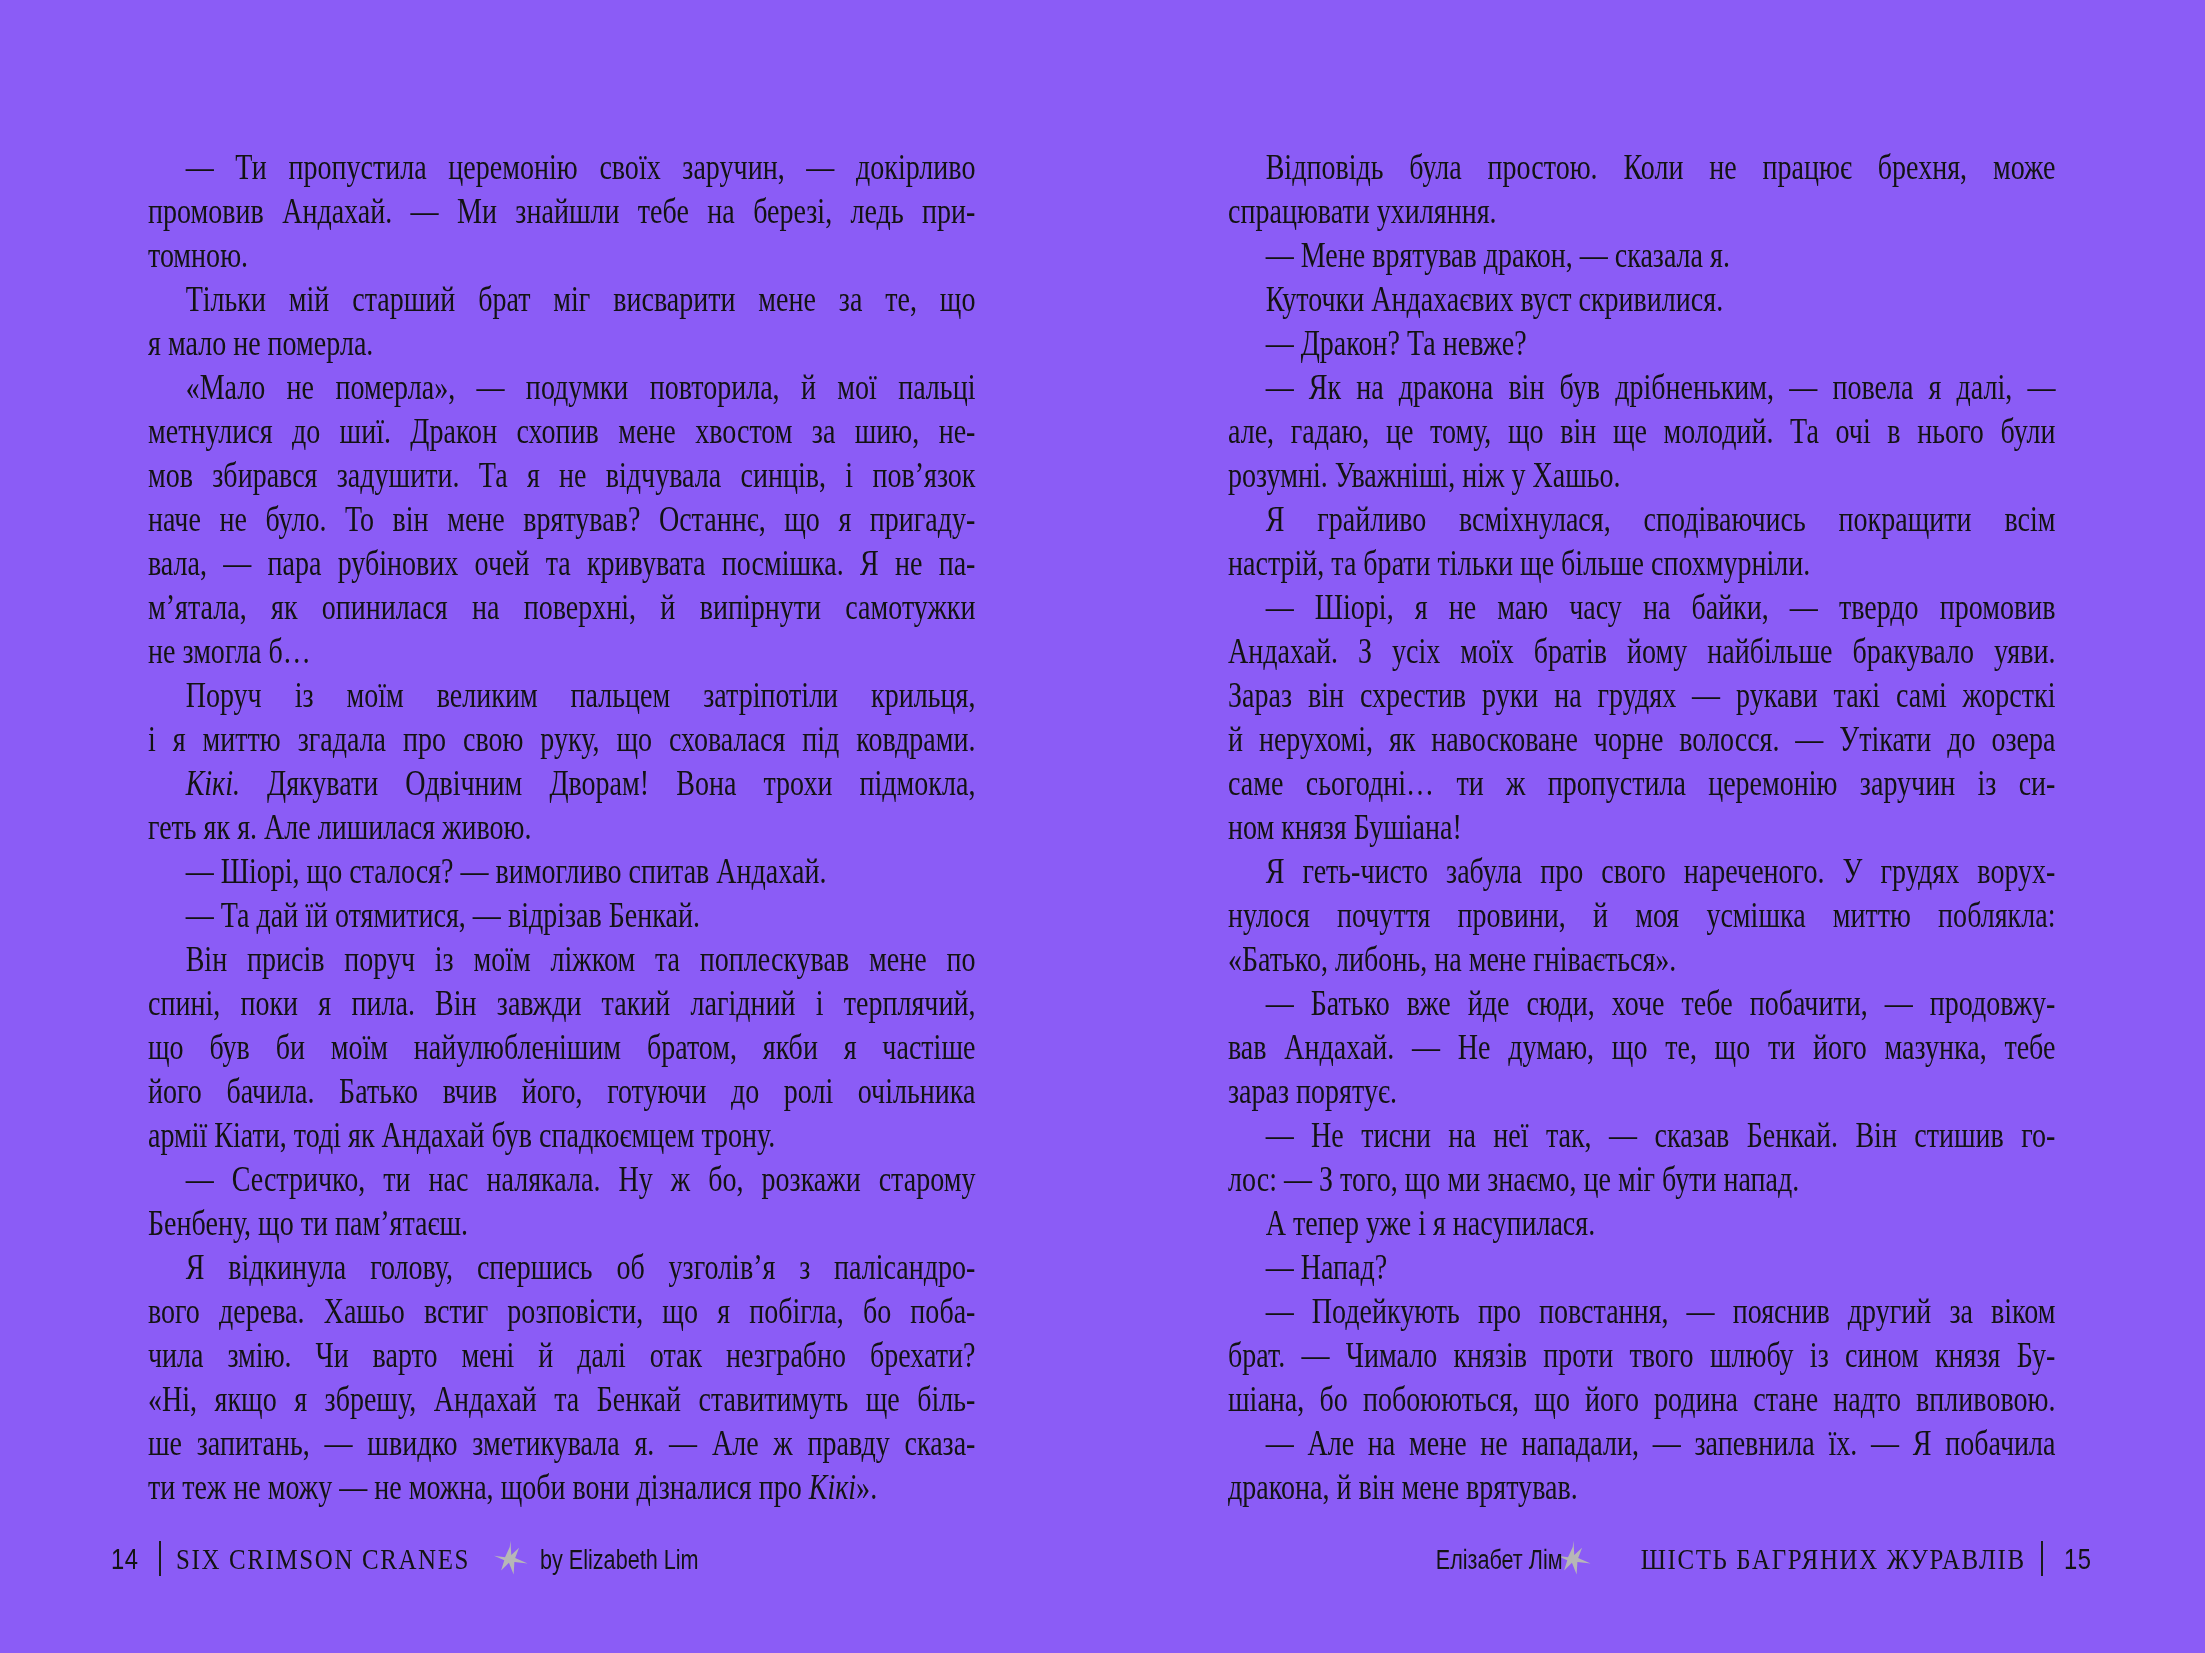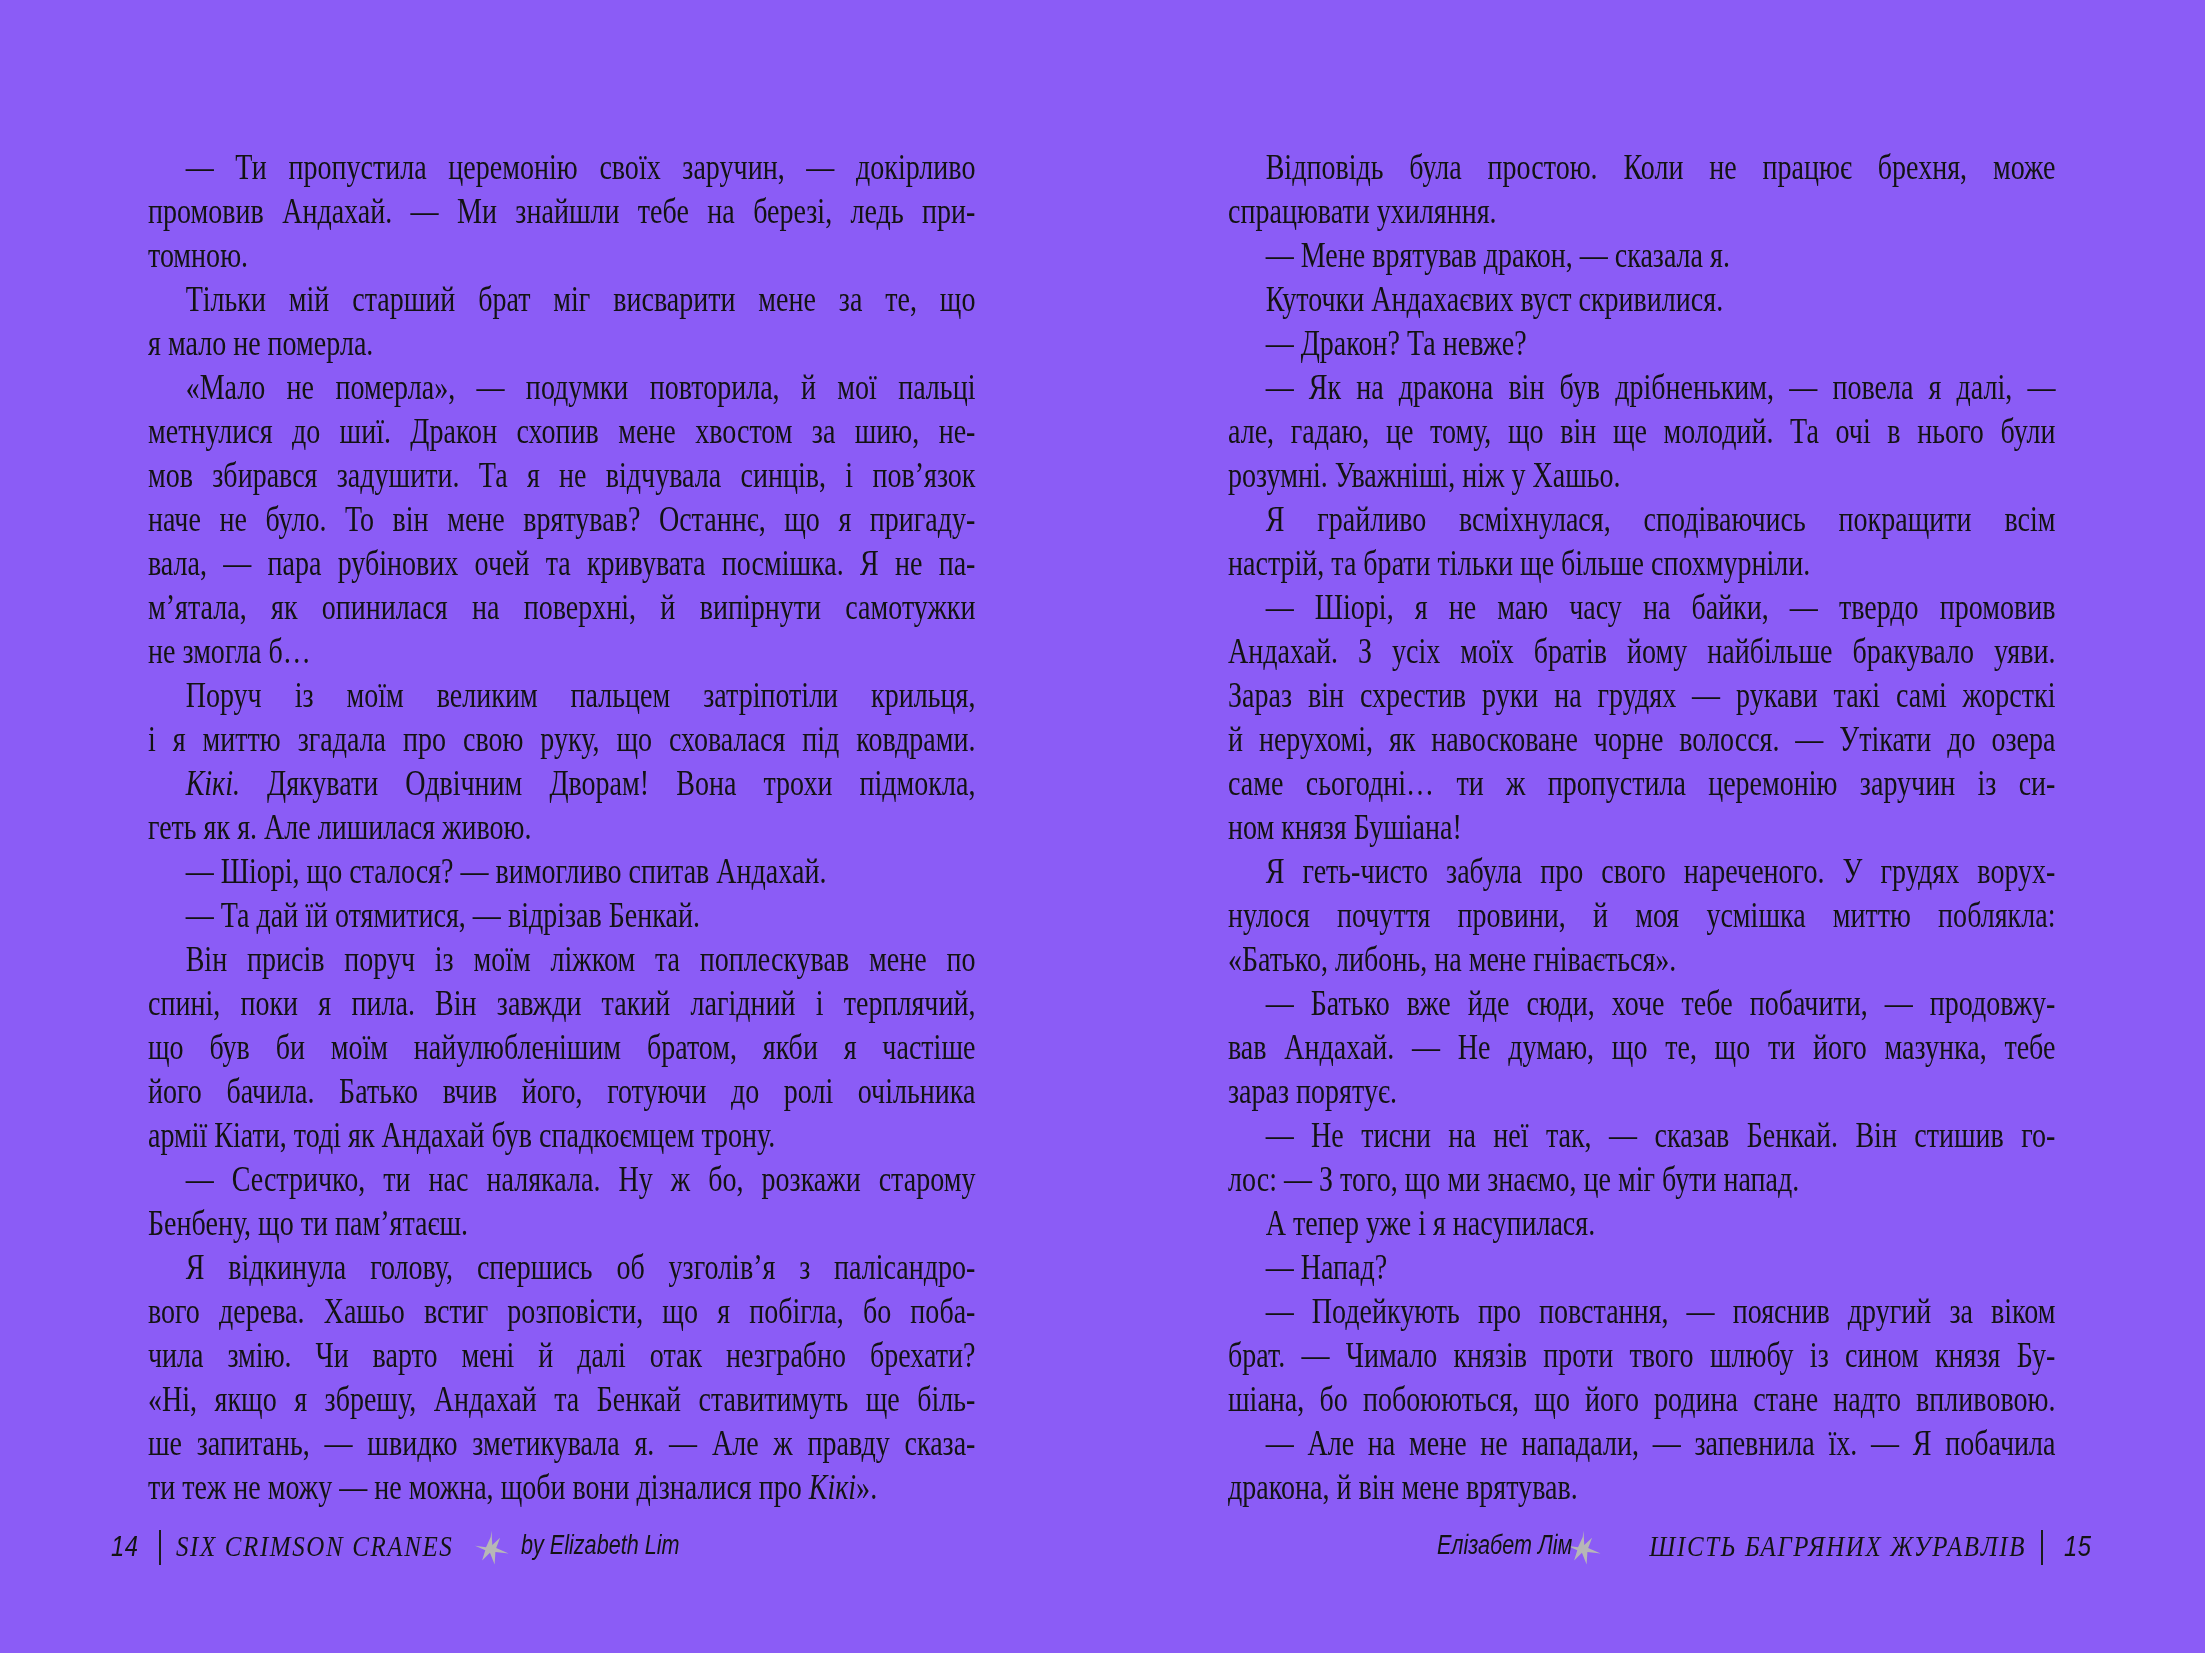--- a/index.html
+++ b/index.html
@@ -33,22 +33,21 @@
   }
   .line.j{text-align-last:justify;}
   .line.in{text-indent:47px;}
   .it{font-style:italic;}
 
   .footer{
     position:absolute;
     top:1530px;
     height:46px;
     display:flex;
-    align-items:flex-start;
-    font-style:italic;
+    align-items:flex-end;
   }
   #footer-left{left:111px;}
   #footer-right{right:127px;}
   .folio{
     font-family:"Liberation Sans","DejaVu Sans",sans-serif;
     font-size:29px;
     letter-spacing:0.6px;
     transform:scaleX(0.82);
   }
   #footer-left .folio{transform-origin:0 50%;}

